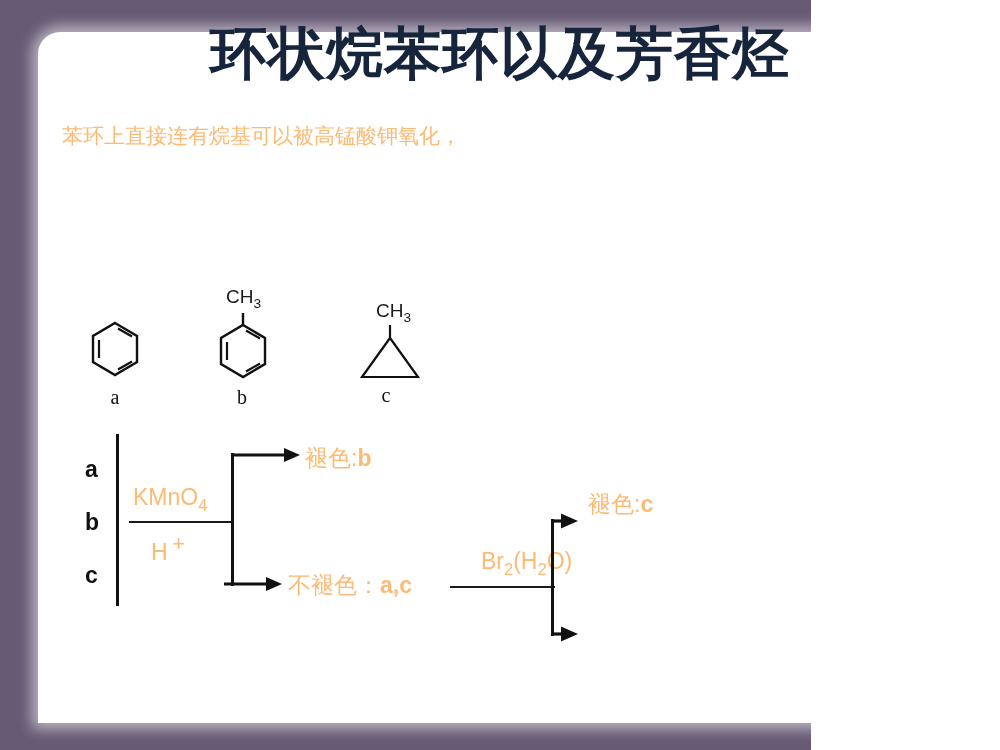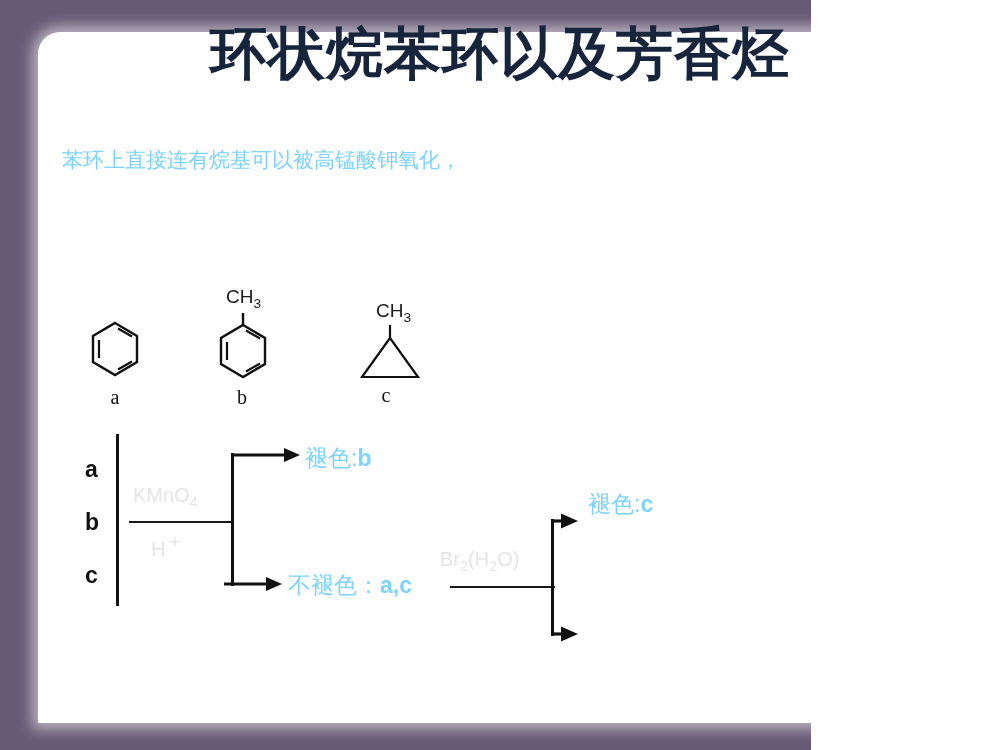--- a/index.html
+++ b/index.html
@@ -36,24 +36,24 @@
     line-height: 1.0;
     font-weight: 700;
     letter-spacing: 1px;
     color: #16243c;
     white-space: nowrap;
   }
   
   #slide-subtitle {
     position: absolute;
     left: 62px;
-    top: 144px;
+    top: 120px;
     font-size: 21px;
     line-height: 31px;
-    color: #7dd3fc;
+    color: #fdba74;
     white-space: nowrap;
   }
   #slide-subtitle .line { display: block; }
   
   .struct {
     position: absolute;
   }
   .struct-label {
     position: absolute;
     font-family: "Liberation Serif", serif;
@@ -72,30 +72,30 @@
   .formula sub { font-size: 0.72em; }
   
   .rx-letter {
     position: absolute;
     font-size: 23px;
     font-weight: 700;
     color: #111111;
   }
   .rx-reagent {
     position: absolute;
-    font-size: 20px;
-    color: #e5e5e5;
+    font-size: 23px;
+    color: #fdba74;
     white-space: nowrap;
   }
   .rx-reagent sub { font-size: 0.72em; }
   .rx-reagent sup { font-size: 0.95em; }
   .rx-out {
     position: absolute;
     font-size: 23px;
-    color: #7dd3fc;
+    color: #fdba74;
     white-space: nowrap;
     font-weight: 400;
   }
   .rx-out b { font-weight: 700; }
   
   .ln-v { position: absolute; background: #111111; width: 3px; }
   .ln-h { position: absolute; background: #111111; height: 3px; }
   .ln-thin { background: #1a1a1a; }
   svg.arrowlayer { position: absolute; left: 0; top: 0; overflow: visible; }
 </style>
@@ -158,21 +158,21 @@
     <line x1="232" y1="455" x2="288" y2="455" stroke="#111111" stroke-width="3.2"></line>
     <polygon points="300,455 284,448 284,462" fill="#111111"></polygon>
 
     <line x1="224" y1="584" x2="268" y2="584" stroke="#111111" stroke-width="3.2"></line>
     <polygon points="282,584 266,577 266,591" fill="#111111"></polygon>
   </svg>
   <div class="rx-out" style="left:305px; top:443px;"><span>褪色:</span><b>b</b></div>
   <div class="rx-out" style="left:288px; top:570px;"><span>不褪色：</span><b>a,c</b></div>
 
   <div class="ln-h ln-thin" style="left:450px; top:586px; width:105px; height:2px;"></div>
-  <div class="rx-reagent" style="left:440px; top:548px;">Br<sub>2</sub>(H<sub>2</sub>O)</div>
+  <div class="rx-reagent" style="left:481px; top:548px;">Br<sub>2</sub>(H<sub>2</sub>O)</div>
 
   <div class="ln-v" style="left:551px; top:519px; height:117px;"></div>
   <svg class="arrowlayer" width="1000" height="750">
     <line x1="552" y1="521" x2="562" y2="521" stroke="#111111" stroke-width="3.2"></line>
     <polygon points="578,521 561,513.5 561,528.5" fill="#111111"></polygon>
     <line x1="552" y1="634" x2="562" y2="634" stroke="#111111" stroke-width="3.2"></line>
     <polygon points="578,634 561,626.5 561,641.5" fill="#111111"></polygon>
   </svg>
   <div class="rx-out" style="left:588px; top:489px;"><span>褪色:</span><b>c</b></div>
 

